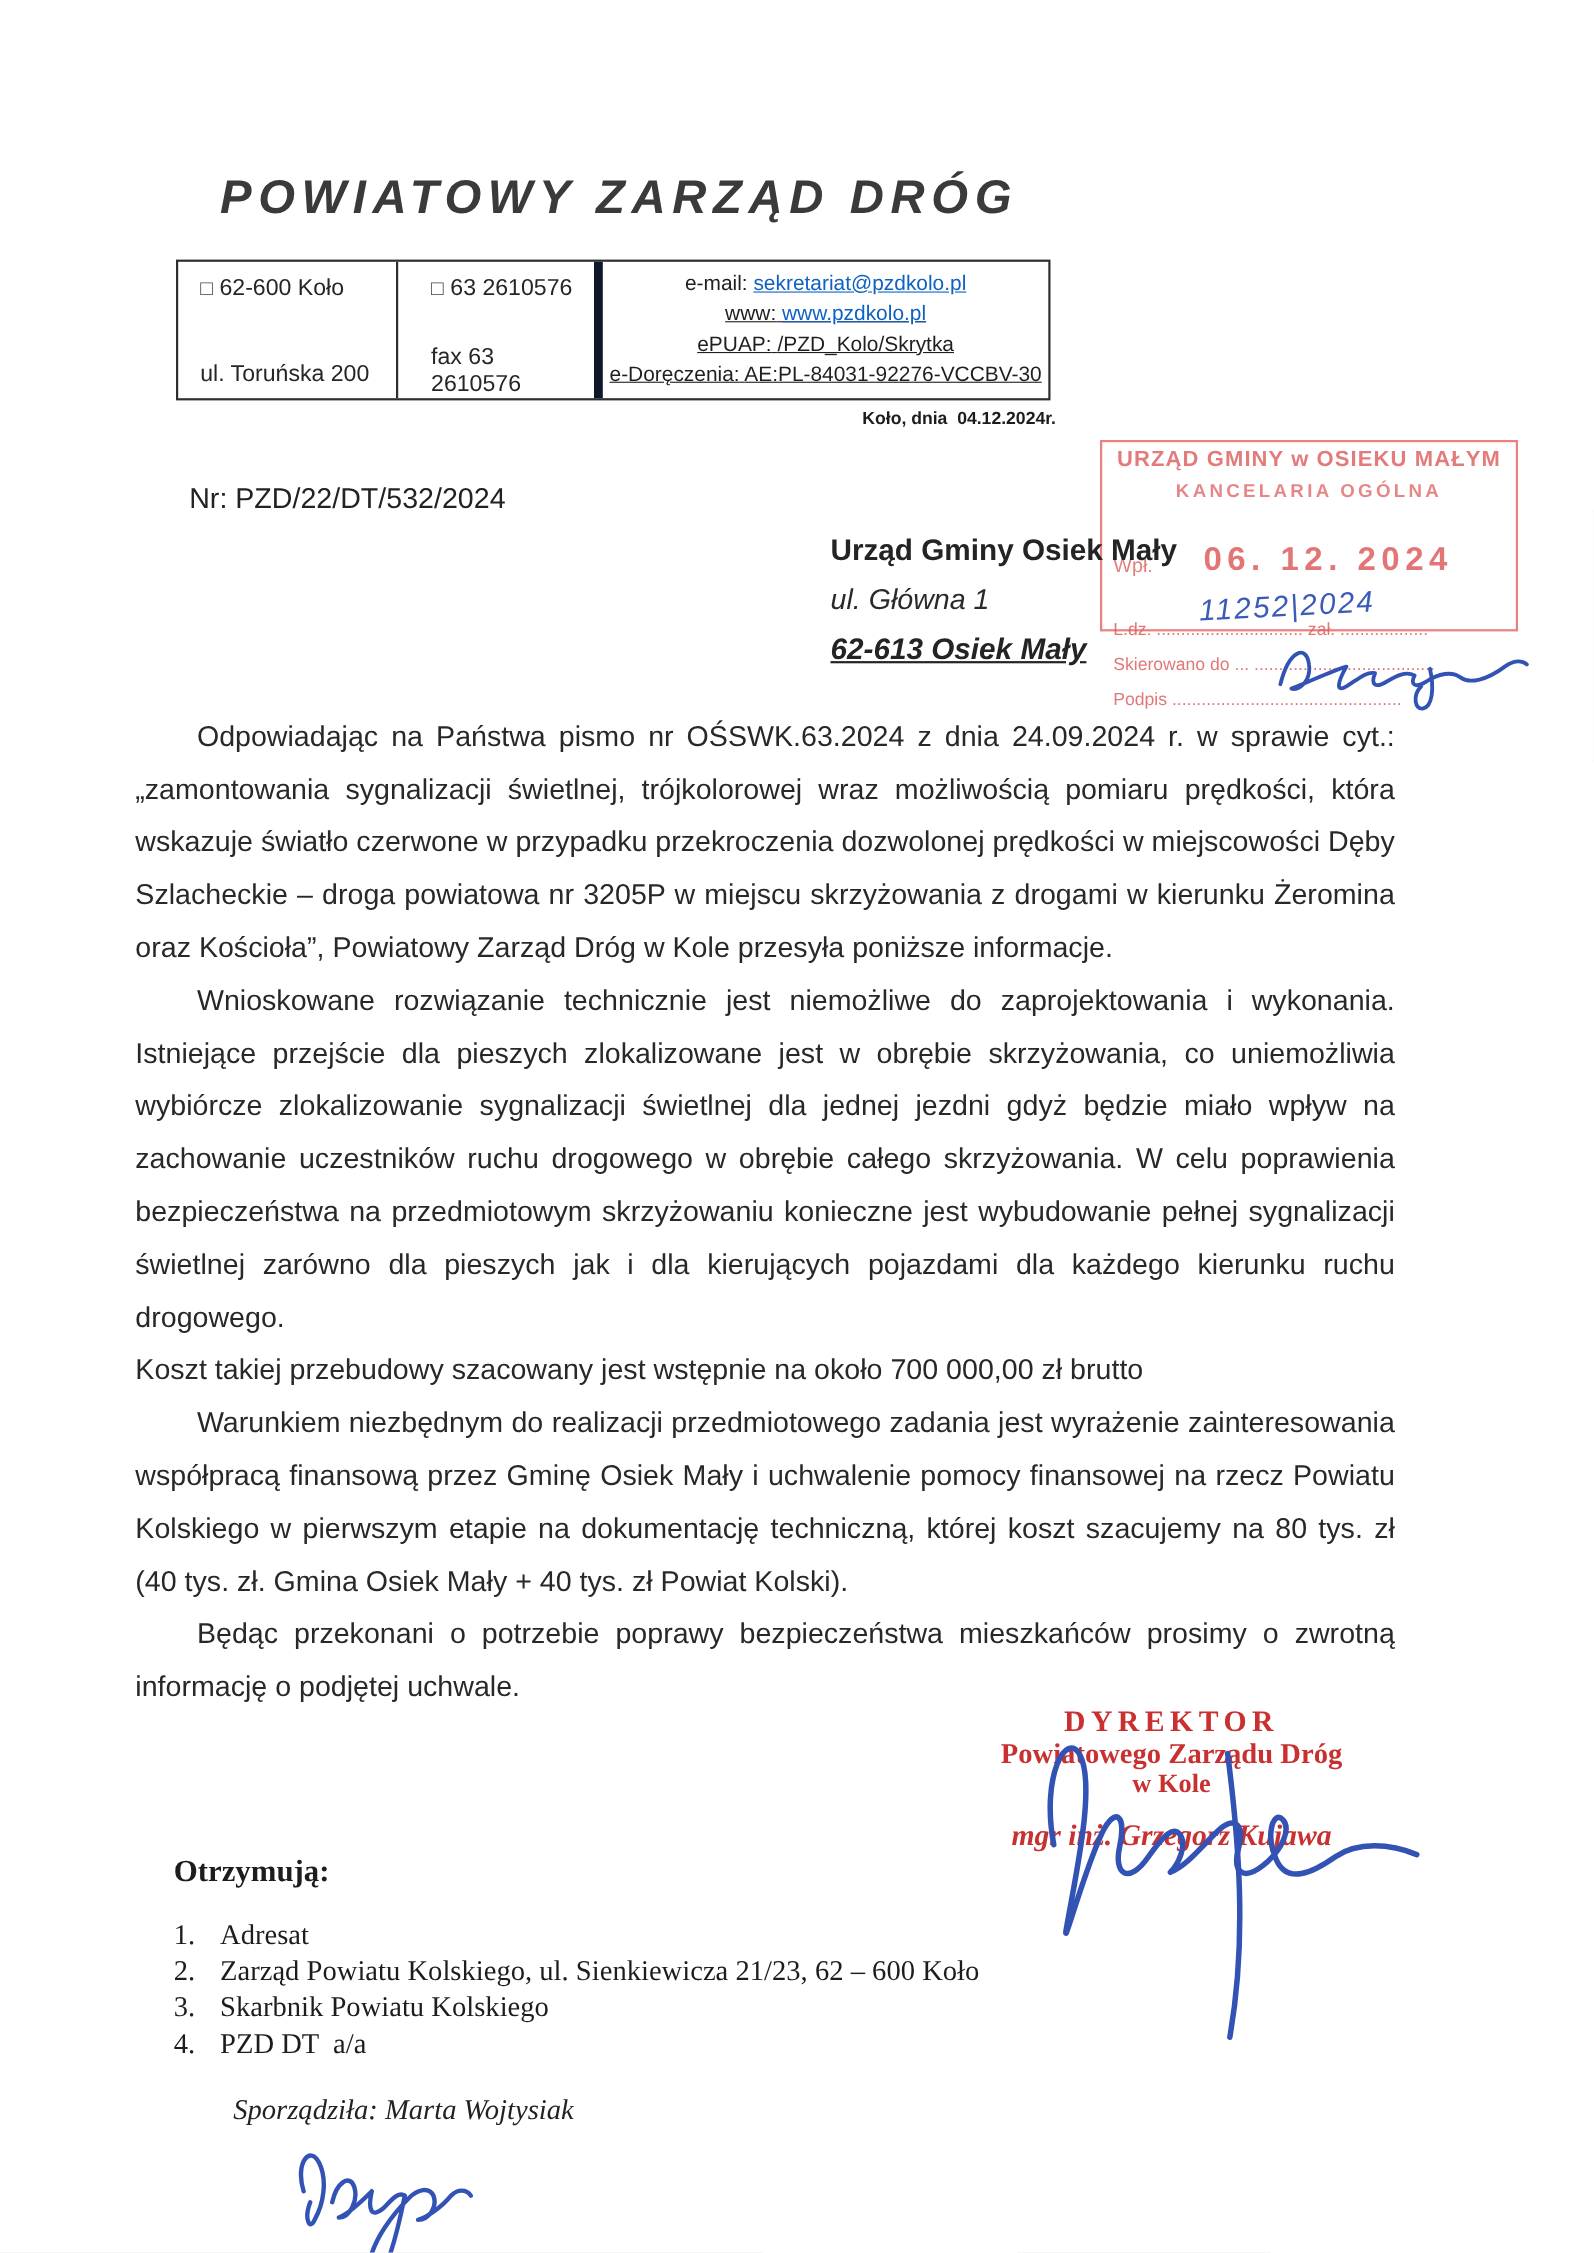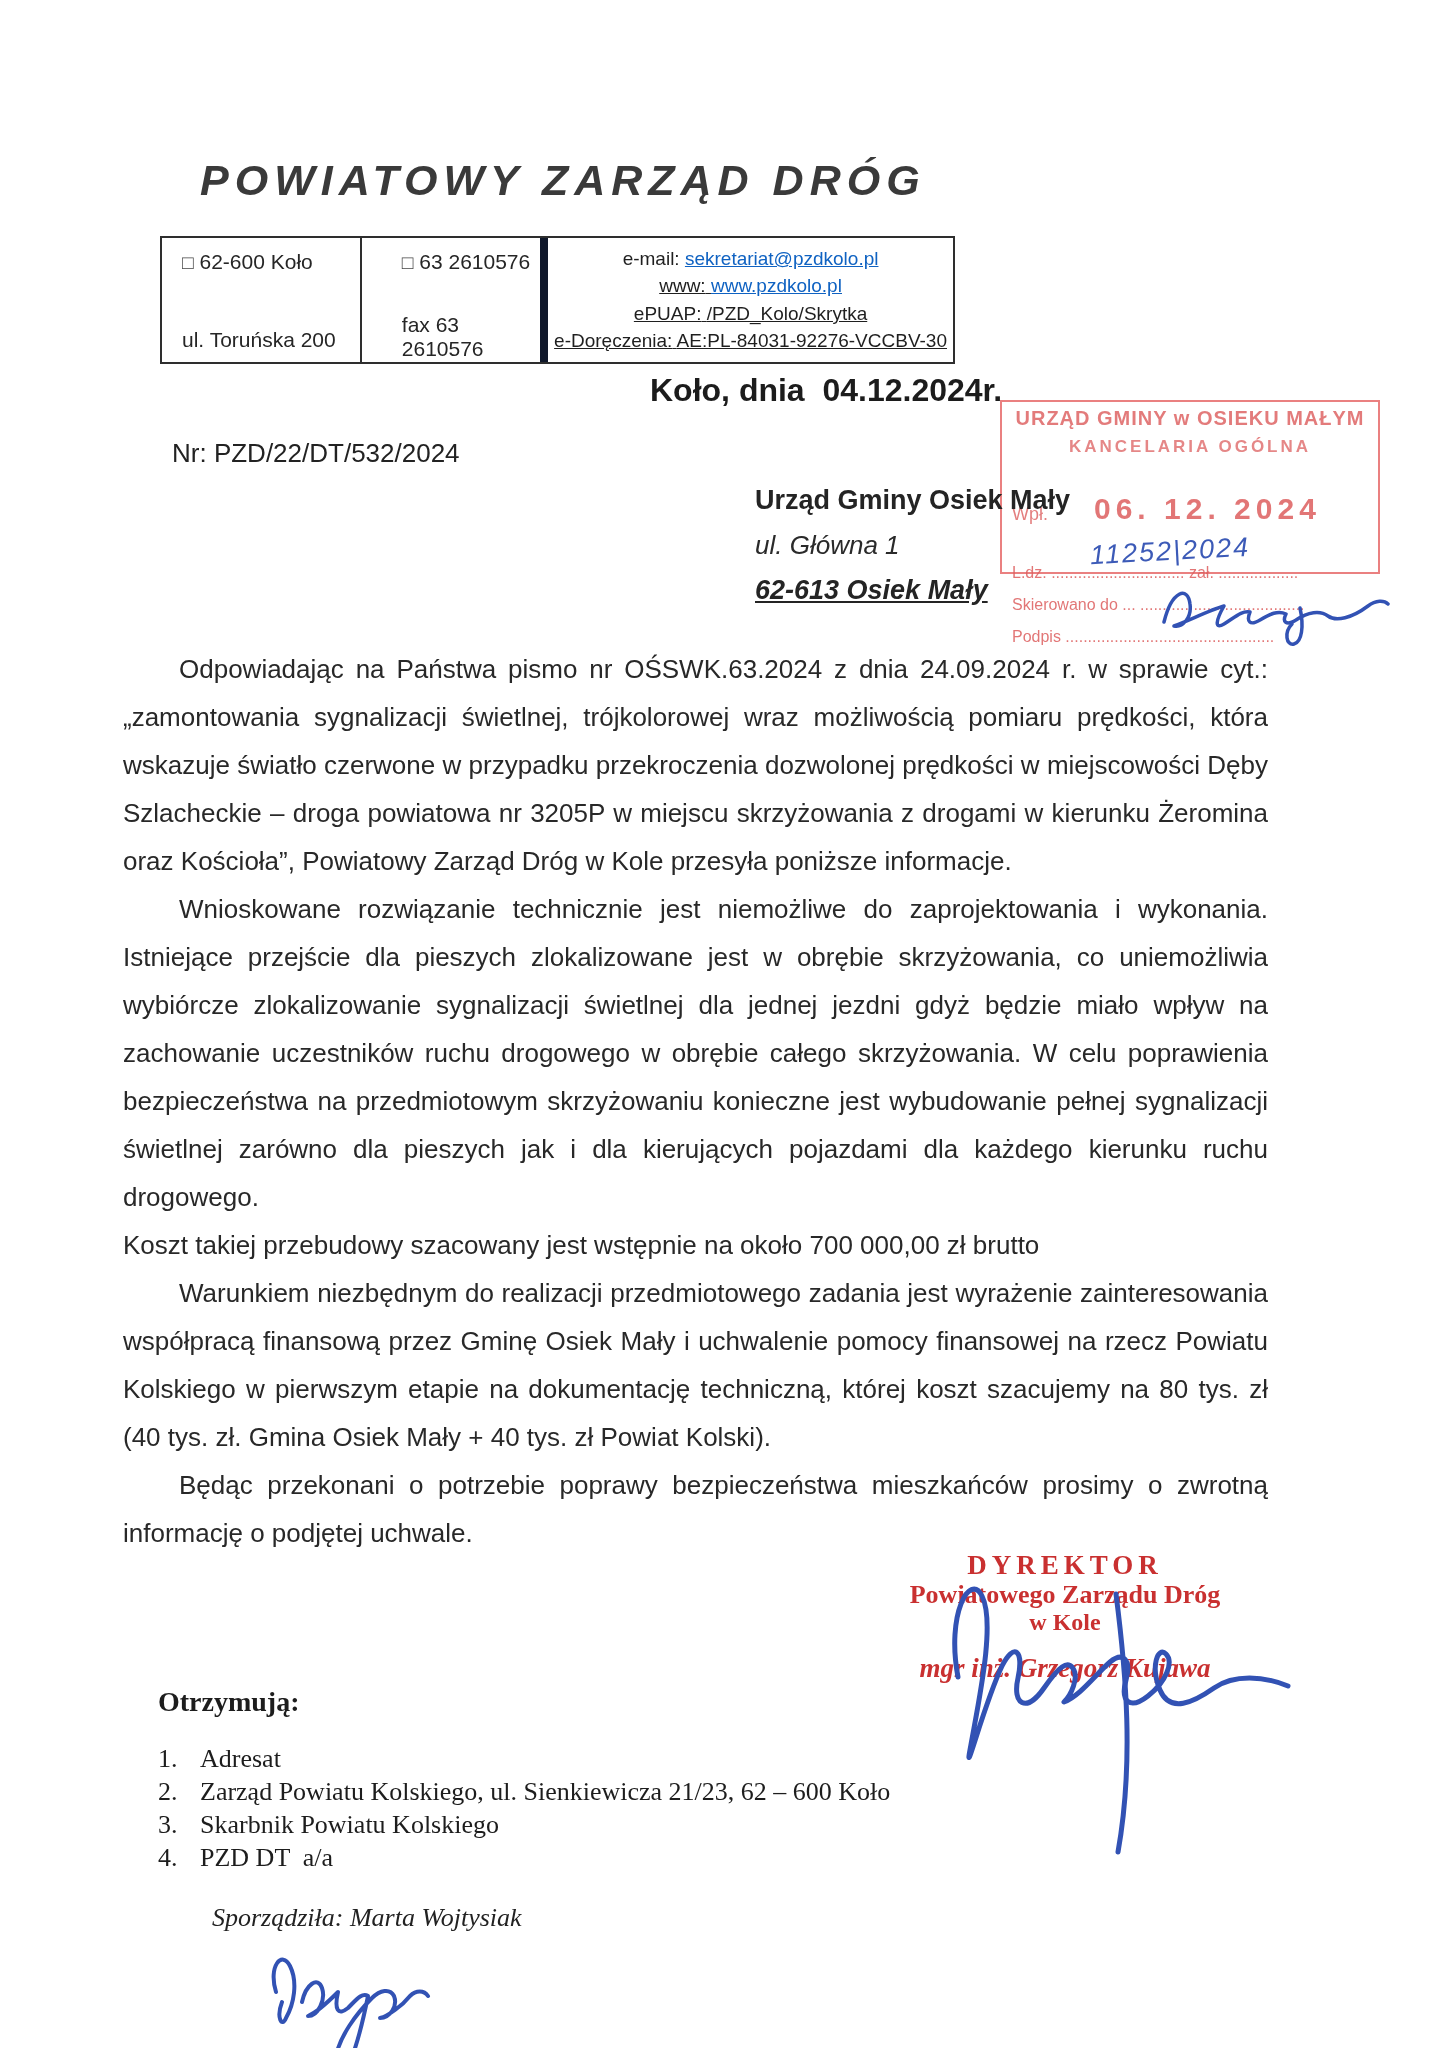--- a/index.html
+++ b/index.html
@@ -17,32 +17,32 @@
     position:absolute;left:200px;top:156px;
     font-size:43px;font-weight:bold;font-style:italic;
     letter-spacing:6px;color:#3a3a3a;white-space:nowrap;
   }
   .lh-table{
     position:absolute;left:160px;top:236px;width:795px;height:128px;
     border:2px solid #2e2e2e;display:flex;box-sizing:border-box;
   }
   .lh-cell{box-sizing:border-box;display:flex;flex-direction:column;justify-content:space-between;}
   .cell1{width:200px;padding:12px 4px 10px 20px;font-size:21px;gap:36px;}
-  .cell2{width:182px;border-left:2px solid #2e2e2e;padding:12px 4px 10px 40px;font-size:21px;gap:39px;}
+  .cell2{width:182px;border-left:2px solid #2e2e2e;padding:12px 4px 10px 30px;font-size:21px;gap:39px;}
   .cell3{flex:1;border-left:8px solid #0f172a;padding:5px 6px;justify-content:space-evenly;text-align:center;font-size:19px;}
   .bullet{display:inline-block;margin-right:6px;font-size:19px;color:#444;}
   .c-row{white-space:nowrap;}
   .c-row .lbl{color:#1f1f1f;}
   .c-row .val-blue{color:#0f62c2;text-decoration:underline;}
   .c-row.u-all{text-decoration:underline;color:#1f1f1f;}
   .c-row.u-all .val-blue{color:#0f62c2;}
   
   .dateline{
     position:absolute;left:650px;top:372px;width:310px;
-    text-align:right;font-size:32px;font-weight:600;color:#1c1c1c;white-space:pre;
+    text-align:right;font-size:16px;font-weight:600;color:#1c1c1c;white-space:pre;
   }
   .stamp{
     position:absolute;left:1000px;top:400px;width:380px;height:174px;
     border:2px solid rgba(228,92,92,.78);
     color:#dd5f5f;box-sizing:border-box;
   }
   .st-office{position:absolute;left:0;top:5px;width:100%;text-align:center;
     font-size:20px;font-weight:bold;letter-spacing:1px;opacity:.82;white-space:nowrap;}
   .st-dept{position:absolute;left:0;top:35px;width:100%;text-align:center;
     font-size:17px;font-weight:bold;letter-spacing:3px;opacity:.75;}

